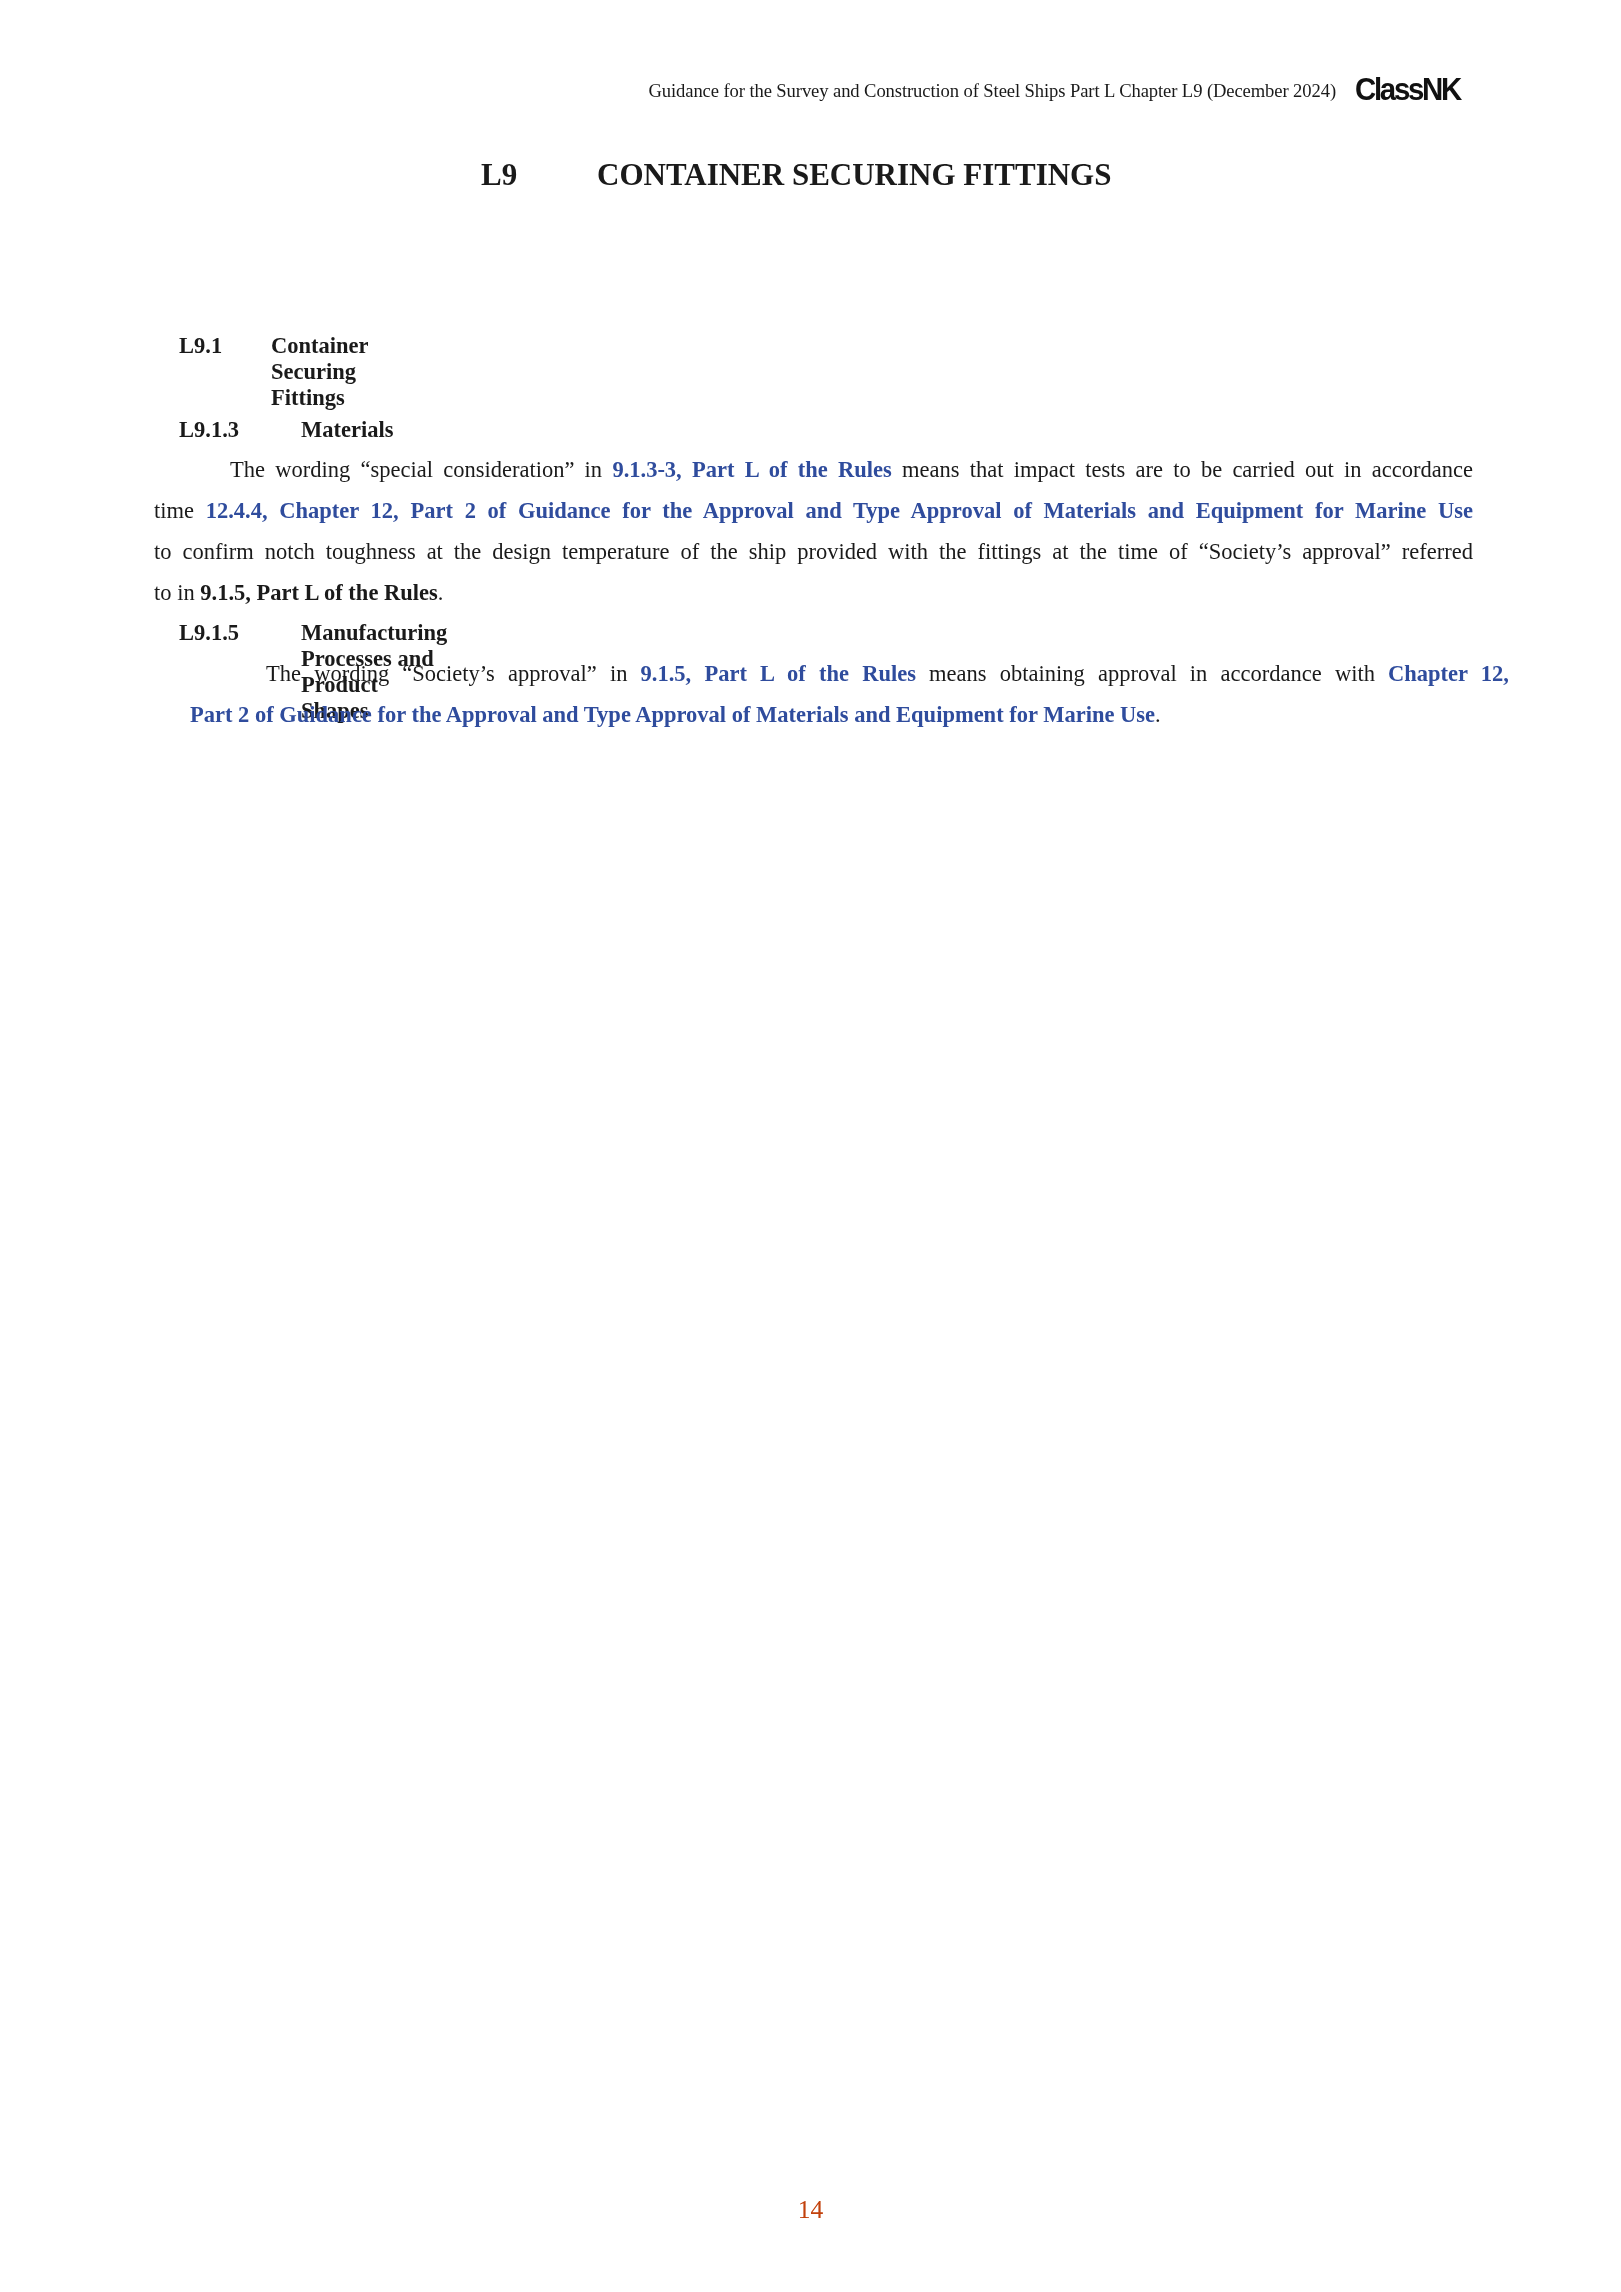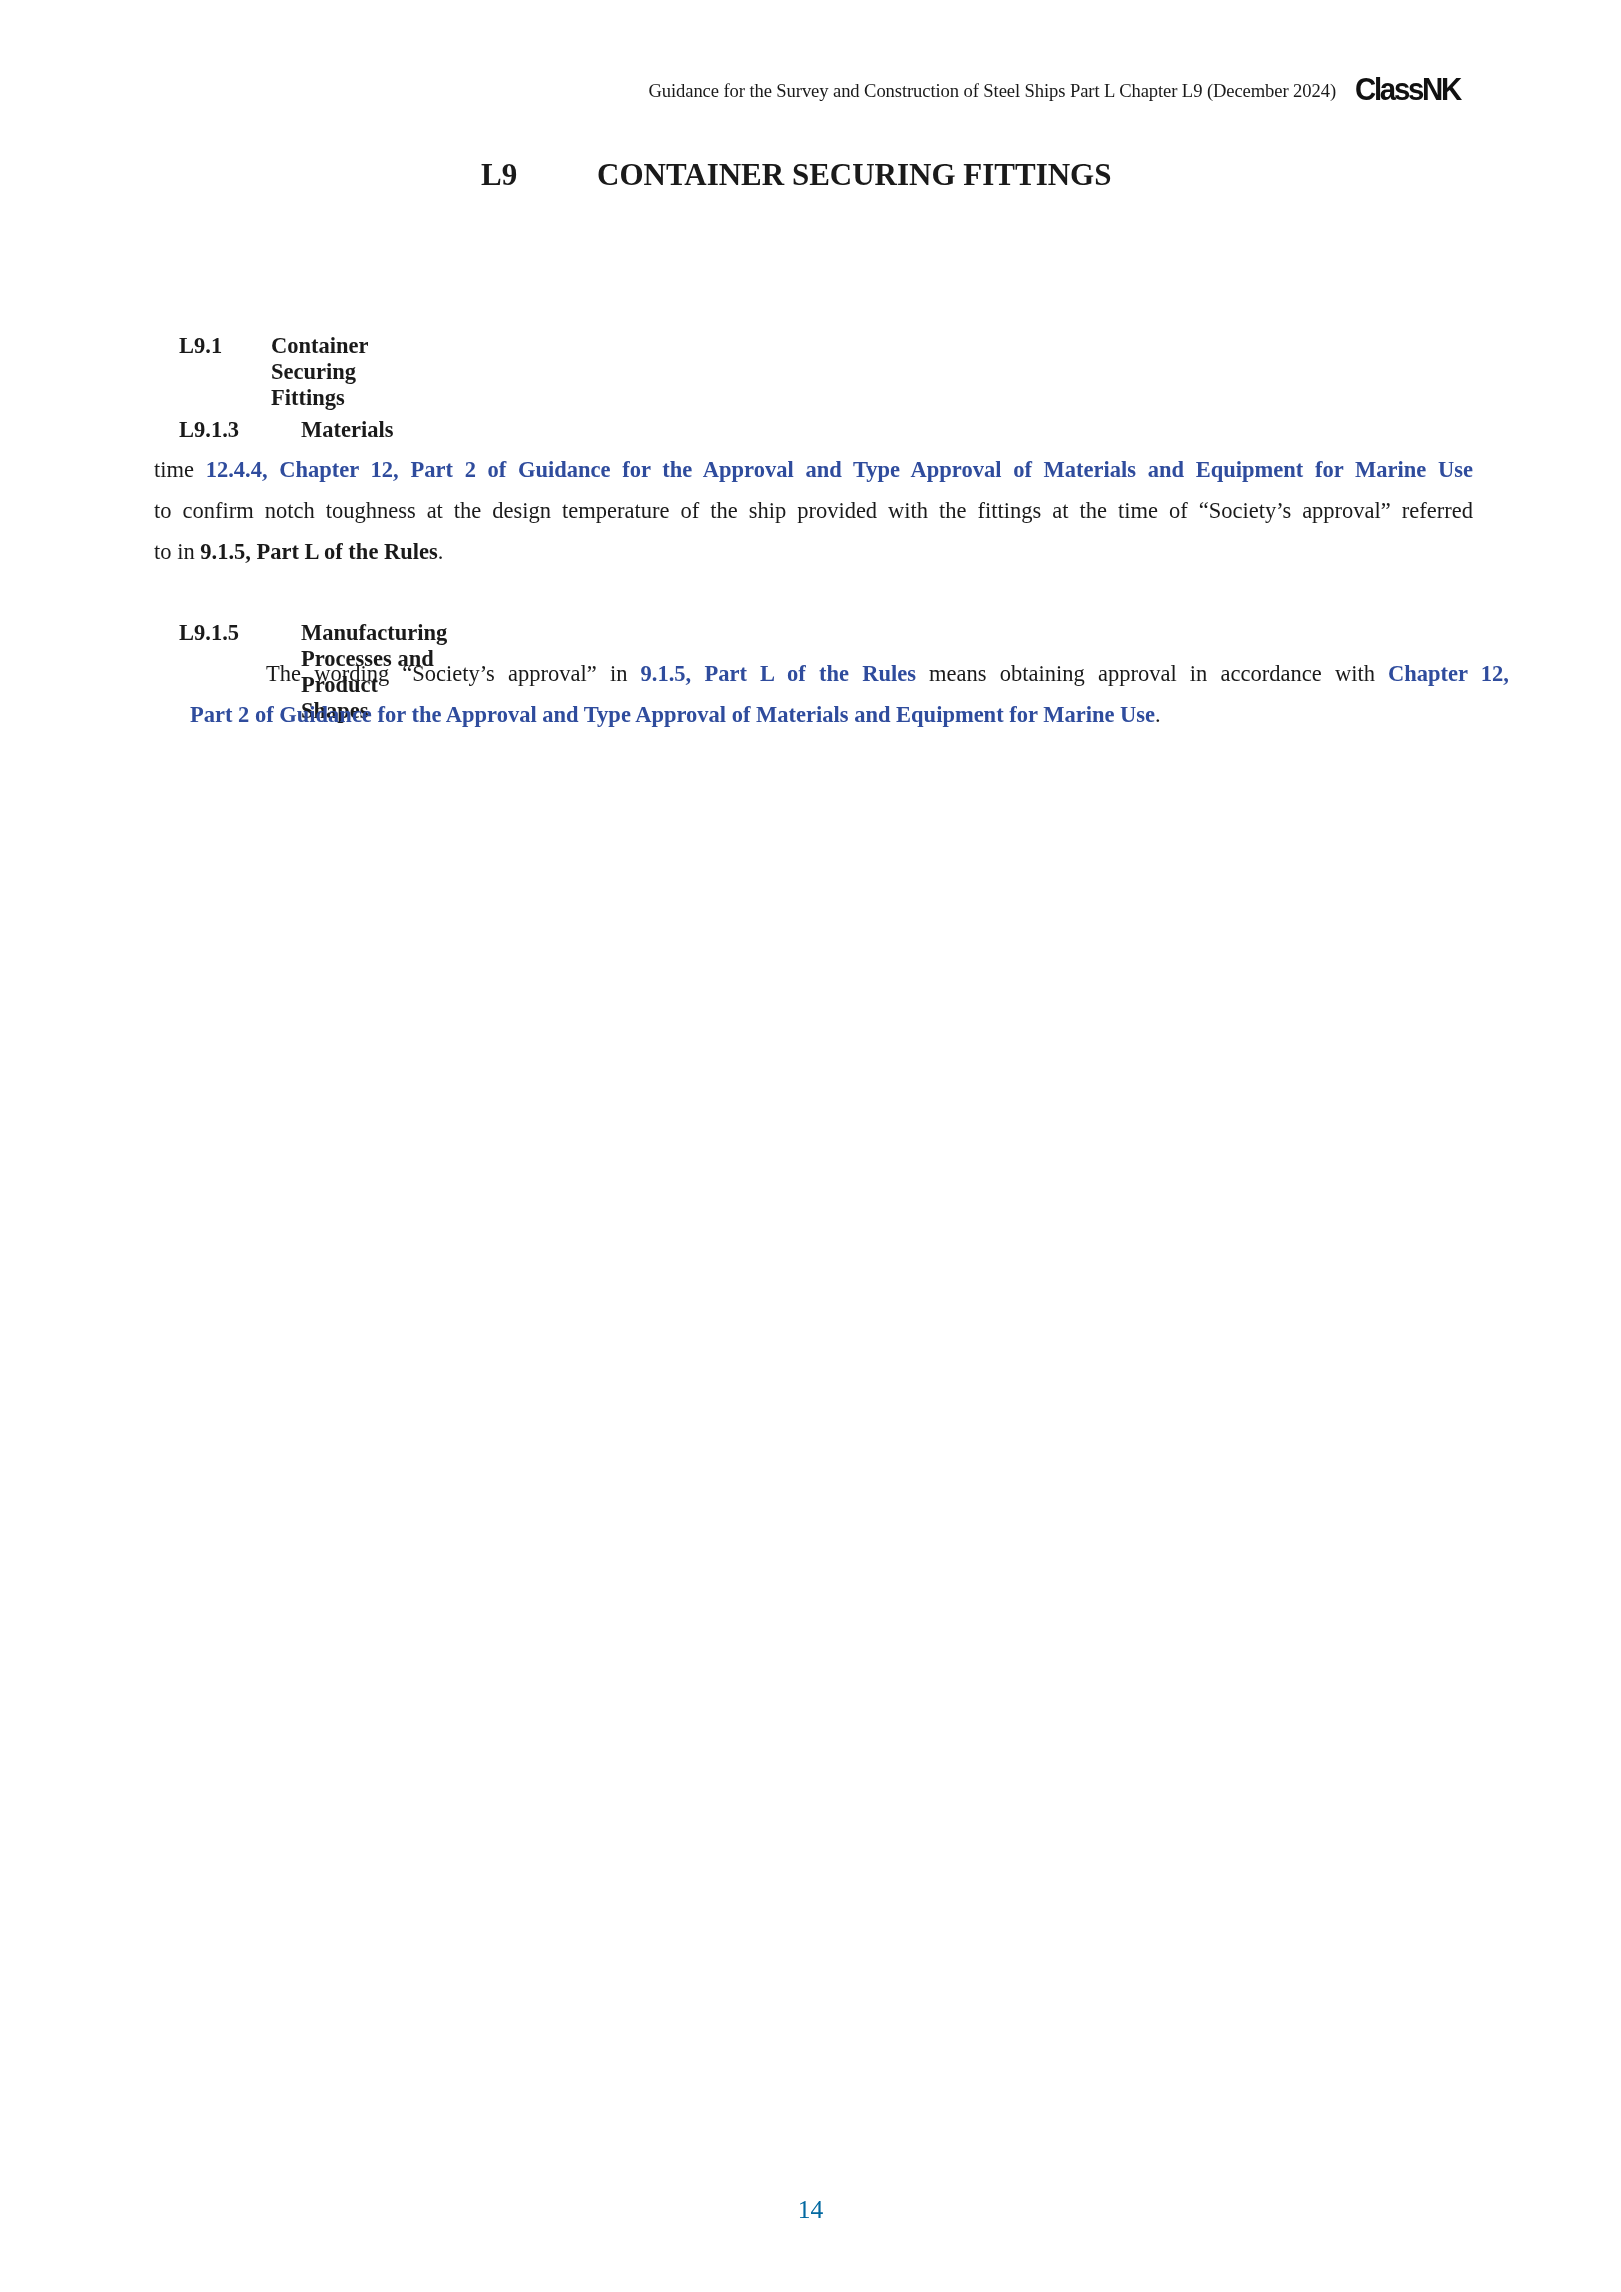--- a/index.html
+++ b/index.html
@@ -29,21 +29,21 @@
     .h .num { position: absolute; left: 179px; }
     .h .txt { position: absolute; }
 
     .para { position: absolute; left: 154px; width: 1319px; font-size: 22.5px; line-height: 41px; text-align: justify; }
     .para .line { display: block; white-space: nowrap; }
     .para .line.justify { text-align: justify; text-align-last: justify; white-space: normal; height: 41px; overflow: hidden; }
     .indent { padding-left: 76px; }
     .ref { color: #2f4c9d; font-weight: bold; }
     .bold { font-weight: bold; }
 
-    .page-number { position: absolute; top: 2195px; left: 0; width: 1621px; text-align: center; font-size: 25.5px; color: #0369a1; }
+    .page-number { position: absolute; top: 2195px; left: 0; width: 1621px; text-align: center; font-size: 25.5px; color: #c2410c; }
   </style>
 </head>
 <body>
 
 <div class="header">Guidance for the Survey and Construction of Steel Ships Part L Chapter L9 (December 2024)</div>
 <div class="logo">ClassNK</div>
 
 <div class="chapter-title">
   <span class="num">L9</span>
   <span class="txt">CONTAINER SECURING FITTINGS</span>
@@ -53,20 +53,21 @@
   <span class="num">L9.1</span>
   <span class="txt" style="left:271px;">Container Securing Fittings</span>
 </div>
 
 <div class="h" style="top:417px;">
   <span class="num">L9.1.3</span>
   <span class="txt" style="left:301px;">Materials</span>
 </div>
 
 <div class="para" style="top:449px;">
+  <span class="line justify indent"><span>The wording “special consideration” in </span><span class="ref">9.1.3-3, Part L of the Rules</span><span> means that impact tests are to be carried out in accordance</span></span>
   <span class="line justify"><span>time </span><span class="ref">12.4.4, Chapter 12, Part 2 of Guidance for the Approval and Type Approval of Materials and Equipment for Marine Use</span></span>
   <span class="line justify"><span>to confirm notch toughness at the design temperature of the ship provided with the fittings at the time of “Society’s approval” referred</span></span>
   <span class="line"><span>to in </span><span class="bold">9.1.5, Part L of the Rules</span><span>.</span></span>
 </div>
 
 <div class="h" style="top:620px;">
   <span class="num">L9.1.5</span>
   <span class="txt" style="left:301px;">Manufacturing Processes and Product Shapes</span>
 </div>
 

